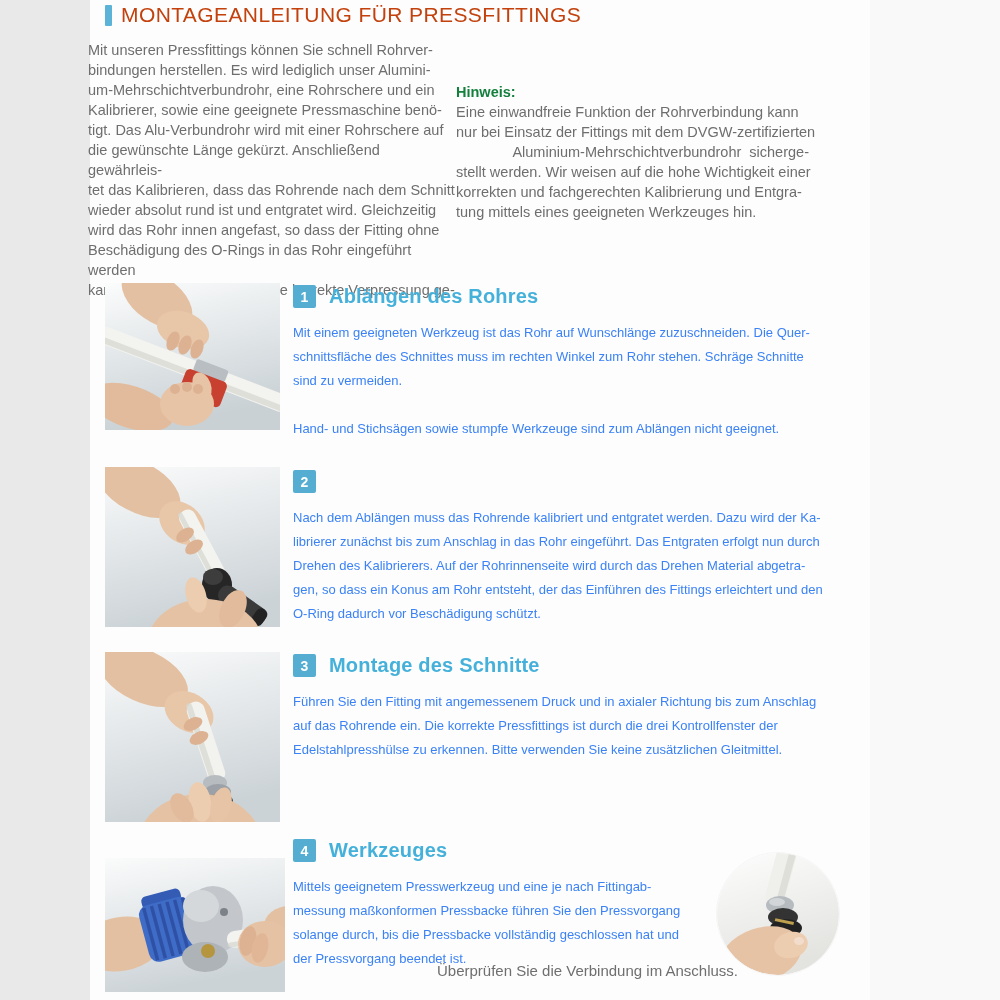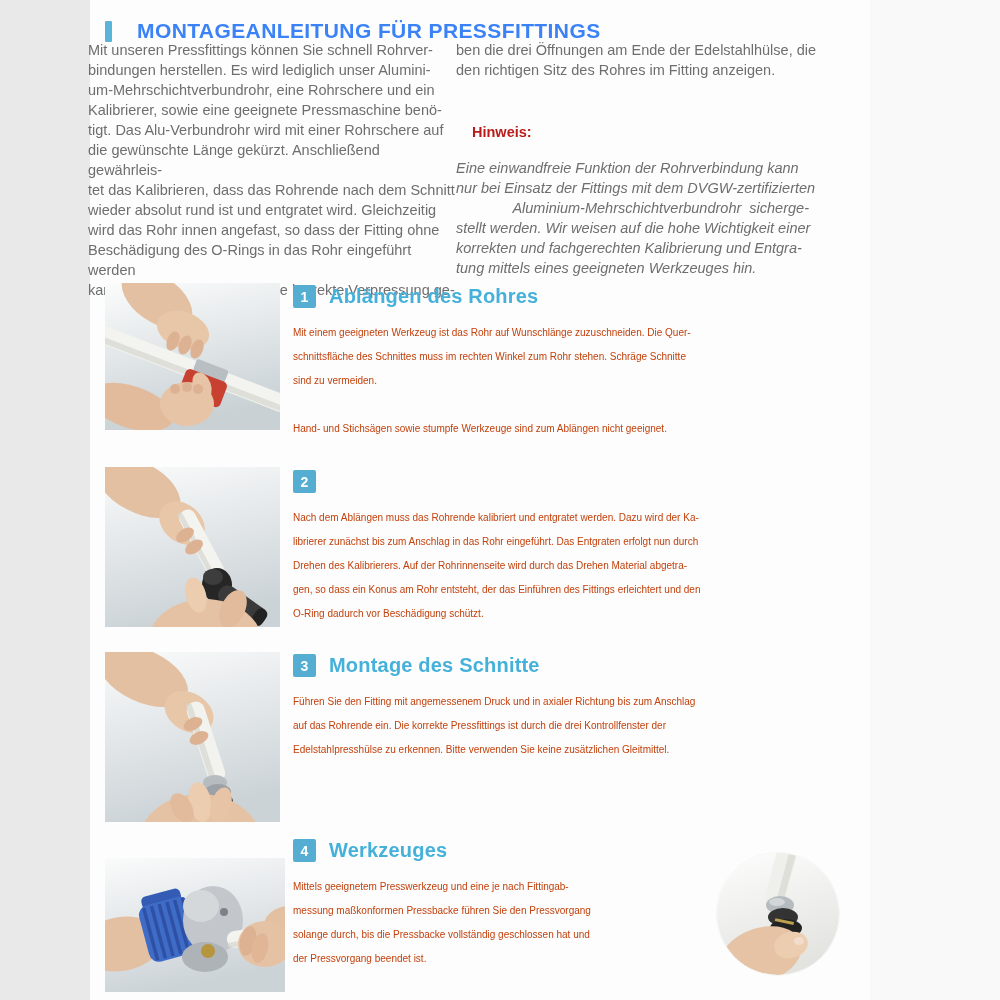--- a/index.html
+++ b/index.html
@@ -8,43 +8,43 @@
     background:#fdfdfd;overflow:hidden;
     font-family:"Liberation Sans","DejaVu Sans",sans-serif;
     color:#6e6e6e;
   }
   .left-band{position:absolute;left:0;top:0;width:90px;height:1000px;background:#e9e9e9;}
   .right-tint{position:absolute;right:0;top:0;width:130px;height:1000px;background:#f6f6f6;opacity:.55;}
 
   
   .title-row{position:absolute;left:105px;top:3px;display:flex;align-items:center;gap:9px;}
   .accent-bar{width:7px;height:21px;background:#5bb4d7;border-radius:1px;flex:0 0 auto;}
-  .title{margin:16px;font-size:21px;font-weight:bold;color:#3b82f6;letter-spacing:.4px;white-space:nowrap;}
+  .title{margin:0;font-size:21px;font-weight:normal;color:#c2410c;letter-spacing:.4px;white-space:nowrap;}
 
   
   .intro{position:absolute;left:88px;top:40px;display:flex;}
   .intro-col{width:368px;font-size:14.5px;line-height:20px;color:#6e6e6e;}
   .intro-col.right{width:384px;}
   .pre{white-space:pre-line;margin:0;}
   .note{margin-top:42px;}
-  .note-label{margin:16px;font-weight:bold;color:#b91c1c;font-size:14.5px;line-height:20px;}
-  .note-text{margin:0;white-space:pre-wrap;font-size:14.5px;line-height:20px;color:#6e6e6e;font-style:italic;}
+  .note-label{margin:0;font-weight:bold;color:#15803d;font-size:14.5px;line-height:20px;}
+  .note-text{margin:0;white-space:pre-wrap;font-size:14.5px;line-height:20px;color:#6e6e6e;}
 
   
   .photo{position:absolute;margin:0;overflow:hidden;}
   .photo svg{display:block;}
   .step-body{position:absolute;}
   .step-head{display:flex;align-items:center;gap:13px;}
   .badge{
     width:23px;height:23px;background:#55aed2;color:#ffffff;border-radius:2px;
     display:flex;align-items:center;justify-content:center;
     font-size:14px;font-weight:bold;flex:0 0 auto;
   }
   .step-title{margin:0;font-size:20px;font-weight:bold;color:#45b1da;letter-spacing:.2px;text-align:right;}
-  .step-text{margin:13px 0 0 0;font-size:10px;line-height:24px;color:#c2410c;white-space:pre-line;}
+  .step-text{margin:13px 0 0 0;font-size:13px;line-height:24px;color:#3b82f6;white-space:pre-line;}
 
   #photo1{left:105px;top:283px;width:175px;height:147px;}
   #photo2{left:105px;top:467px;width:175px;height:160px;}
   #photo3{left:105px;top:652px;width:175px;height:170px;}
   #photo4{left:105px;top:858px;width:180px;height:134px;}
   #body1{left:293px;top:285px;width:600px;}
   #body2{left:293px;top:470px;width:600px;}
   #body3{left:293px;top:654px;width:600px;}
   #body4{left:293px;top:839px;width:452px;}
 
@@ -75,22 +75,20 @@
 um-Mehrschichtverbundrohr, eine Rohrschere und ein
 Kalibrierer, sowie eine geeignete Pressmaschine benö-
 tigt. Das Alu-Verbundrohr wird mit einer Rohrschere auf
 die gewünschte Länge gekürzt. Anschließend gewährleis-
 tet das Kalibrieren, dass das Rohrende nach dem Schnitt
 wieder absolut rund ist und entgratet wird. Gleichzeitig
 wird das Rohr innen angefast, so dass der Fitting ohne
 Beschädigung des O-Rings in das Rohr eingeführt werden
 kann. Letzte Sicherheit für eine korrekte Verpressung ge-</p>
     <div class="intro-col right">
-      <p class="pre">ben die drei Öffnungen am Ende der Edelstahlhülse, die
-den richtigen Sitz des Rohres im Fitting anzeigen.</p>
       <div class="note">
         <p class="note-label">Hinweis:</p>
         <p class="note-text">Eine einwandfreie Funktion der Rohrverbindung kann
 nur bei Einsatz der Fittings mit dem DVGW-zertifizierten
               Aluminium-Mehrschichtverbundrohr  sicherge-
 stellt werden. Wir weisen auf die hohe Wichtigkeit einer
 korrekten und fachgerechten Kalibrierung und Entgra-
 tung mittels eines geeigneten Werkzeuges hin.</p>
       </div>
     </div>
@@ -293,13 +291,14 @@
         <ellipse cx="66" cy="64" rx="15" ry="9" fill="#333333"></ellipse>
         <ellipse cx="69" cy="75" rx="16" ry="9" fill="#222222"></ellipse>
         <rect x="58" y="67" width="19" height="3" fill="#bfa04e" transform="rotate(12 67 68)"></rect>
         <ellipse cx="44" cy="102" rx="42" ry="27" transform="rotate(-18 44 102)" fill="#e7c3a5"></ellipse>
         <ellipse cx="74" cy="92" rx="17" ry="13" transform="rotate(-15 74 92)" fill="#edcdb0"></ellipse>
         <ellipse cx="82" cy="88" rx="5" ry="4" fill="#f2ddcd"></ellipse>
       </g>
     </svg>
   </figure>
 
+  <p class="footer-note">Überprüfen Sie die Verbindung im Anschluss.</p>
 </div>
 
 </body></html>

